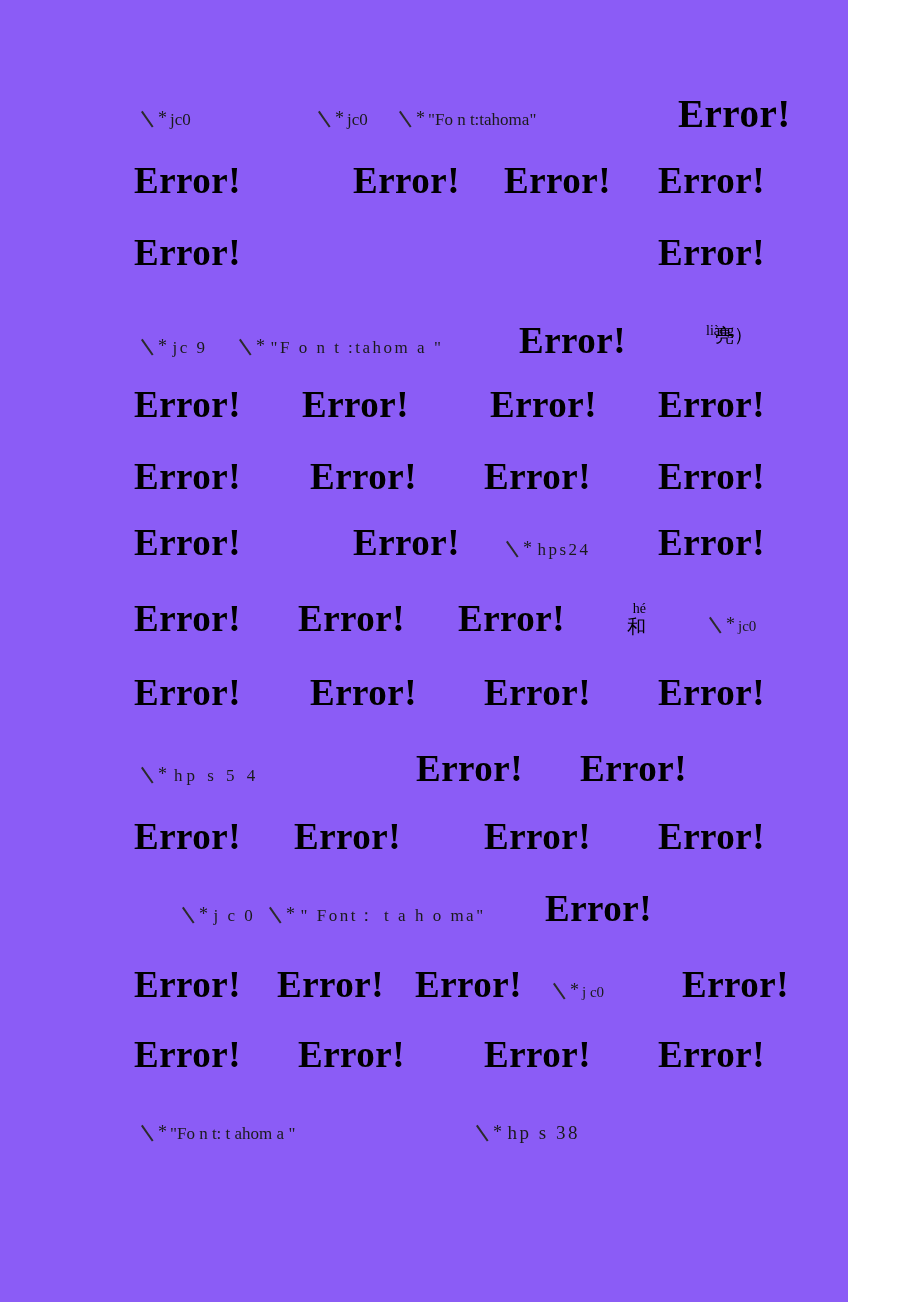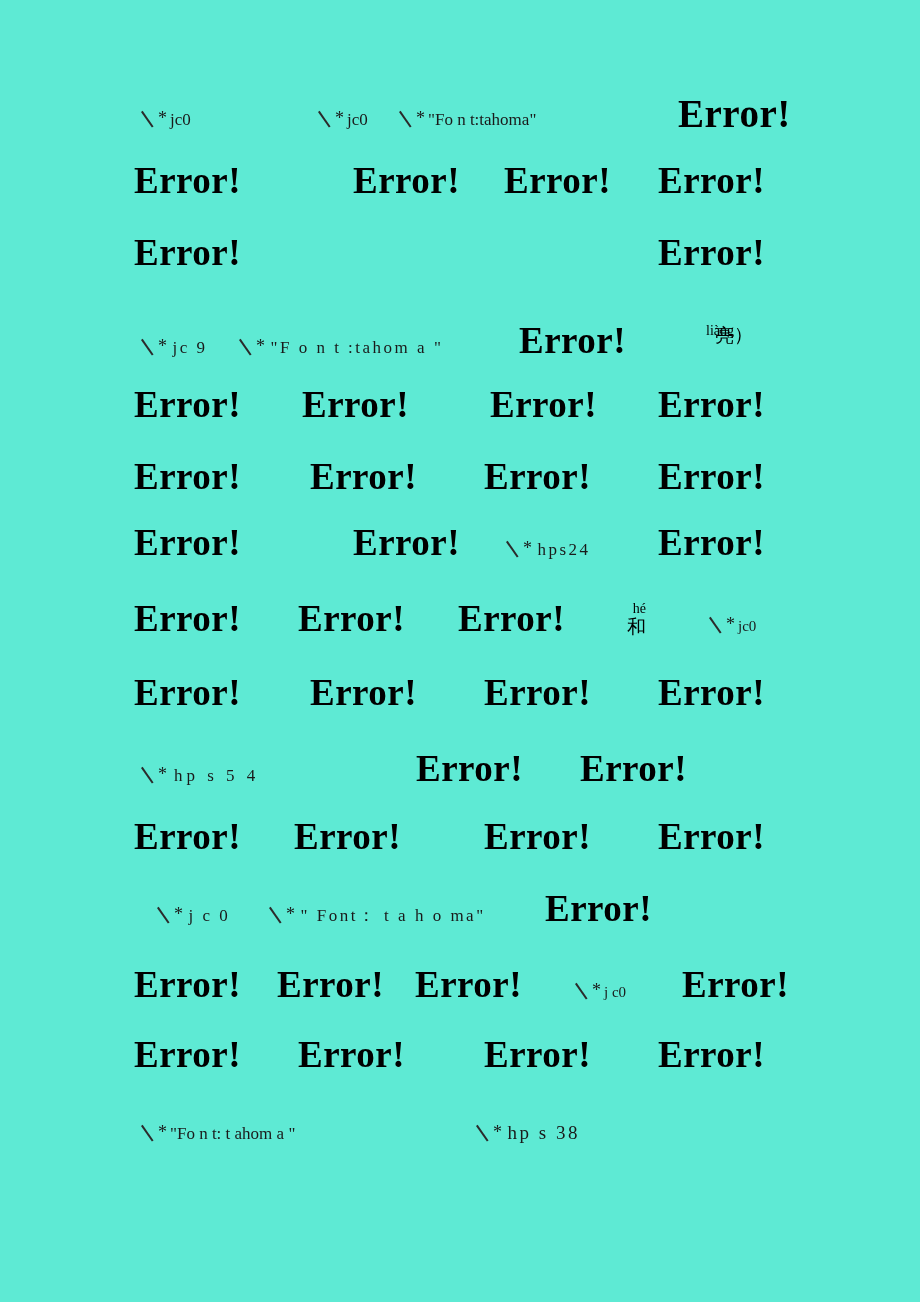--- a/index.html
+++ b/index.html
@@ -93,21 +93,21 @@
     margin-top: -13px;
   }
   .paren {
     font-size: 19px;
     vertical-align: -3px;
   }
 </style>
 </head>
 <body>
 
-<div id="page" style="width: 920px; height: 1302px; background: #5eead4;">
+<div id="page" style="width: 848px; height: 1302px; background: #8b5cf6;">
   <div id="content">
       <div class="run" style="left: 0px; top: 122px; width: 920px; height: 0px;">
         <div class="run code" style="left: 140px; top: -13px;"><span class="bslash"></span><span class="ast">*</span><span>jc0</span></div>
         <div class="run code" style="left: 317px; top: -13px;"><span class="bslash"></span><span class="ast">*</span><span>jc0</span></div>
         <div class="run code" style="left: 398px; top: -13px;"><span class="bslash"></span><span class="ast">*</span><span>"Fo n t:tahoma"</span></div>
         <div class="run err lg" style="left: 678px; top: -28px;">Error!</div>
       </div>
       <div class="run" style="left: 0px; top: 190px; width: 920px; height: 0px;">
         <div class="run err " style="left: 134px; top: -28px;">Error!</div>
         <div class="run err " style="left: 353px; top: -28px;">Error!</div>
@@ -160,29 +160,29 @@
         <div class="run err " style="left: 416px; top: -28px;">Error!</div>
         <div class="run err " style="left: 580px; top: -28px;">Error!</div>
       </div>
       <div class="run" style="left: 0px; top: 846px; width: 920px; height: 0px;">
         <div class="run err " style="left: 134px; top: -28px;">Error!</div>
         <div class="run err " style="left: 294px; top: -28px;">Error!</div>
         <div class="run err " style="left: 484px; top: -28px;">Error!</div>
         <div class="run err " style="left: 658px; top: -28px;">Error!</div>
       </div>
       <div class="run" style="left: 0px; top: 918px; width: 920px; height: 0px;">
-        <div class="run code loose" style="left: 156px; top: -13px;"><span class="bslash"></span><span class="ast">*</span><span>j c 0</span></div>
+        <div class="run code loose" style="left: 181px; top: -13px;"><span class="bslash"></span><span class="ast">*</span><span>j c 0</span></div>
         <div class="run code loose" style="left: 268px; top: -13px;"><span class="bslash"></span><span class="ast">*</span><span>" Font： t a h o ma"</span></div>
         <div class="run err " style="left: 545px; top: -28px;">Error!</div>
       </div>
       <div class="run" style="left: 0px; top: 994px; width: 920px; height: 0px;">
         <div class="run err " style="left: 134px; top: -28px;">Error!</div>
         <div class="run err " style="left: 277px; top: -28px;">Error!</div>
         <div class="run err " style="left: 415px; top: -28px;">Error!</div>
-        <div class="run code tiny" style="left: 574px; top: -13px;"><span class="bslash"></span><span class="ast">*</span><span>j c0</span></div>
+        <div class="run code tiny" style="left: 552px; top: -13px;"><span class="bslash"></span><span class="ast">*</span><span>j c0</span></div>
         <div class="run err " style="left: 682px; top: -28px;">Error!</div>
       </div>
       <div class="run" style="left: 0px; top: 1064px; width: 920px; height: 0px;">
         <div class="run err " style="left: 134px; top: -28px;">Error!</div>
         <div class="run err " style="left: 298px; top: -28px;">Error!</div>
         <div class="run err " style="left: 484px; top: -28px;">Error!</div>
         <div class="run err " style="left: 658px; top: -28px;">Error!</div>
       </div>
       <div class="run" style="left: 0px; top: 1136px; width: 920px; height: 0px;">
         <div class="run code" style="left: 140px; top: -13px;"><span class="bslash"></span><span class="ast">*</span><span>"Fo n t: t ahom a "</span></div>

